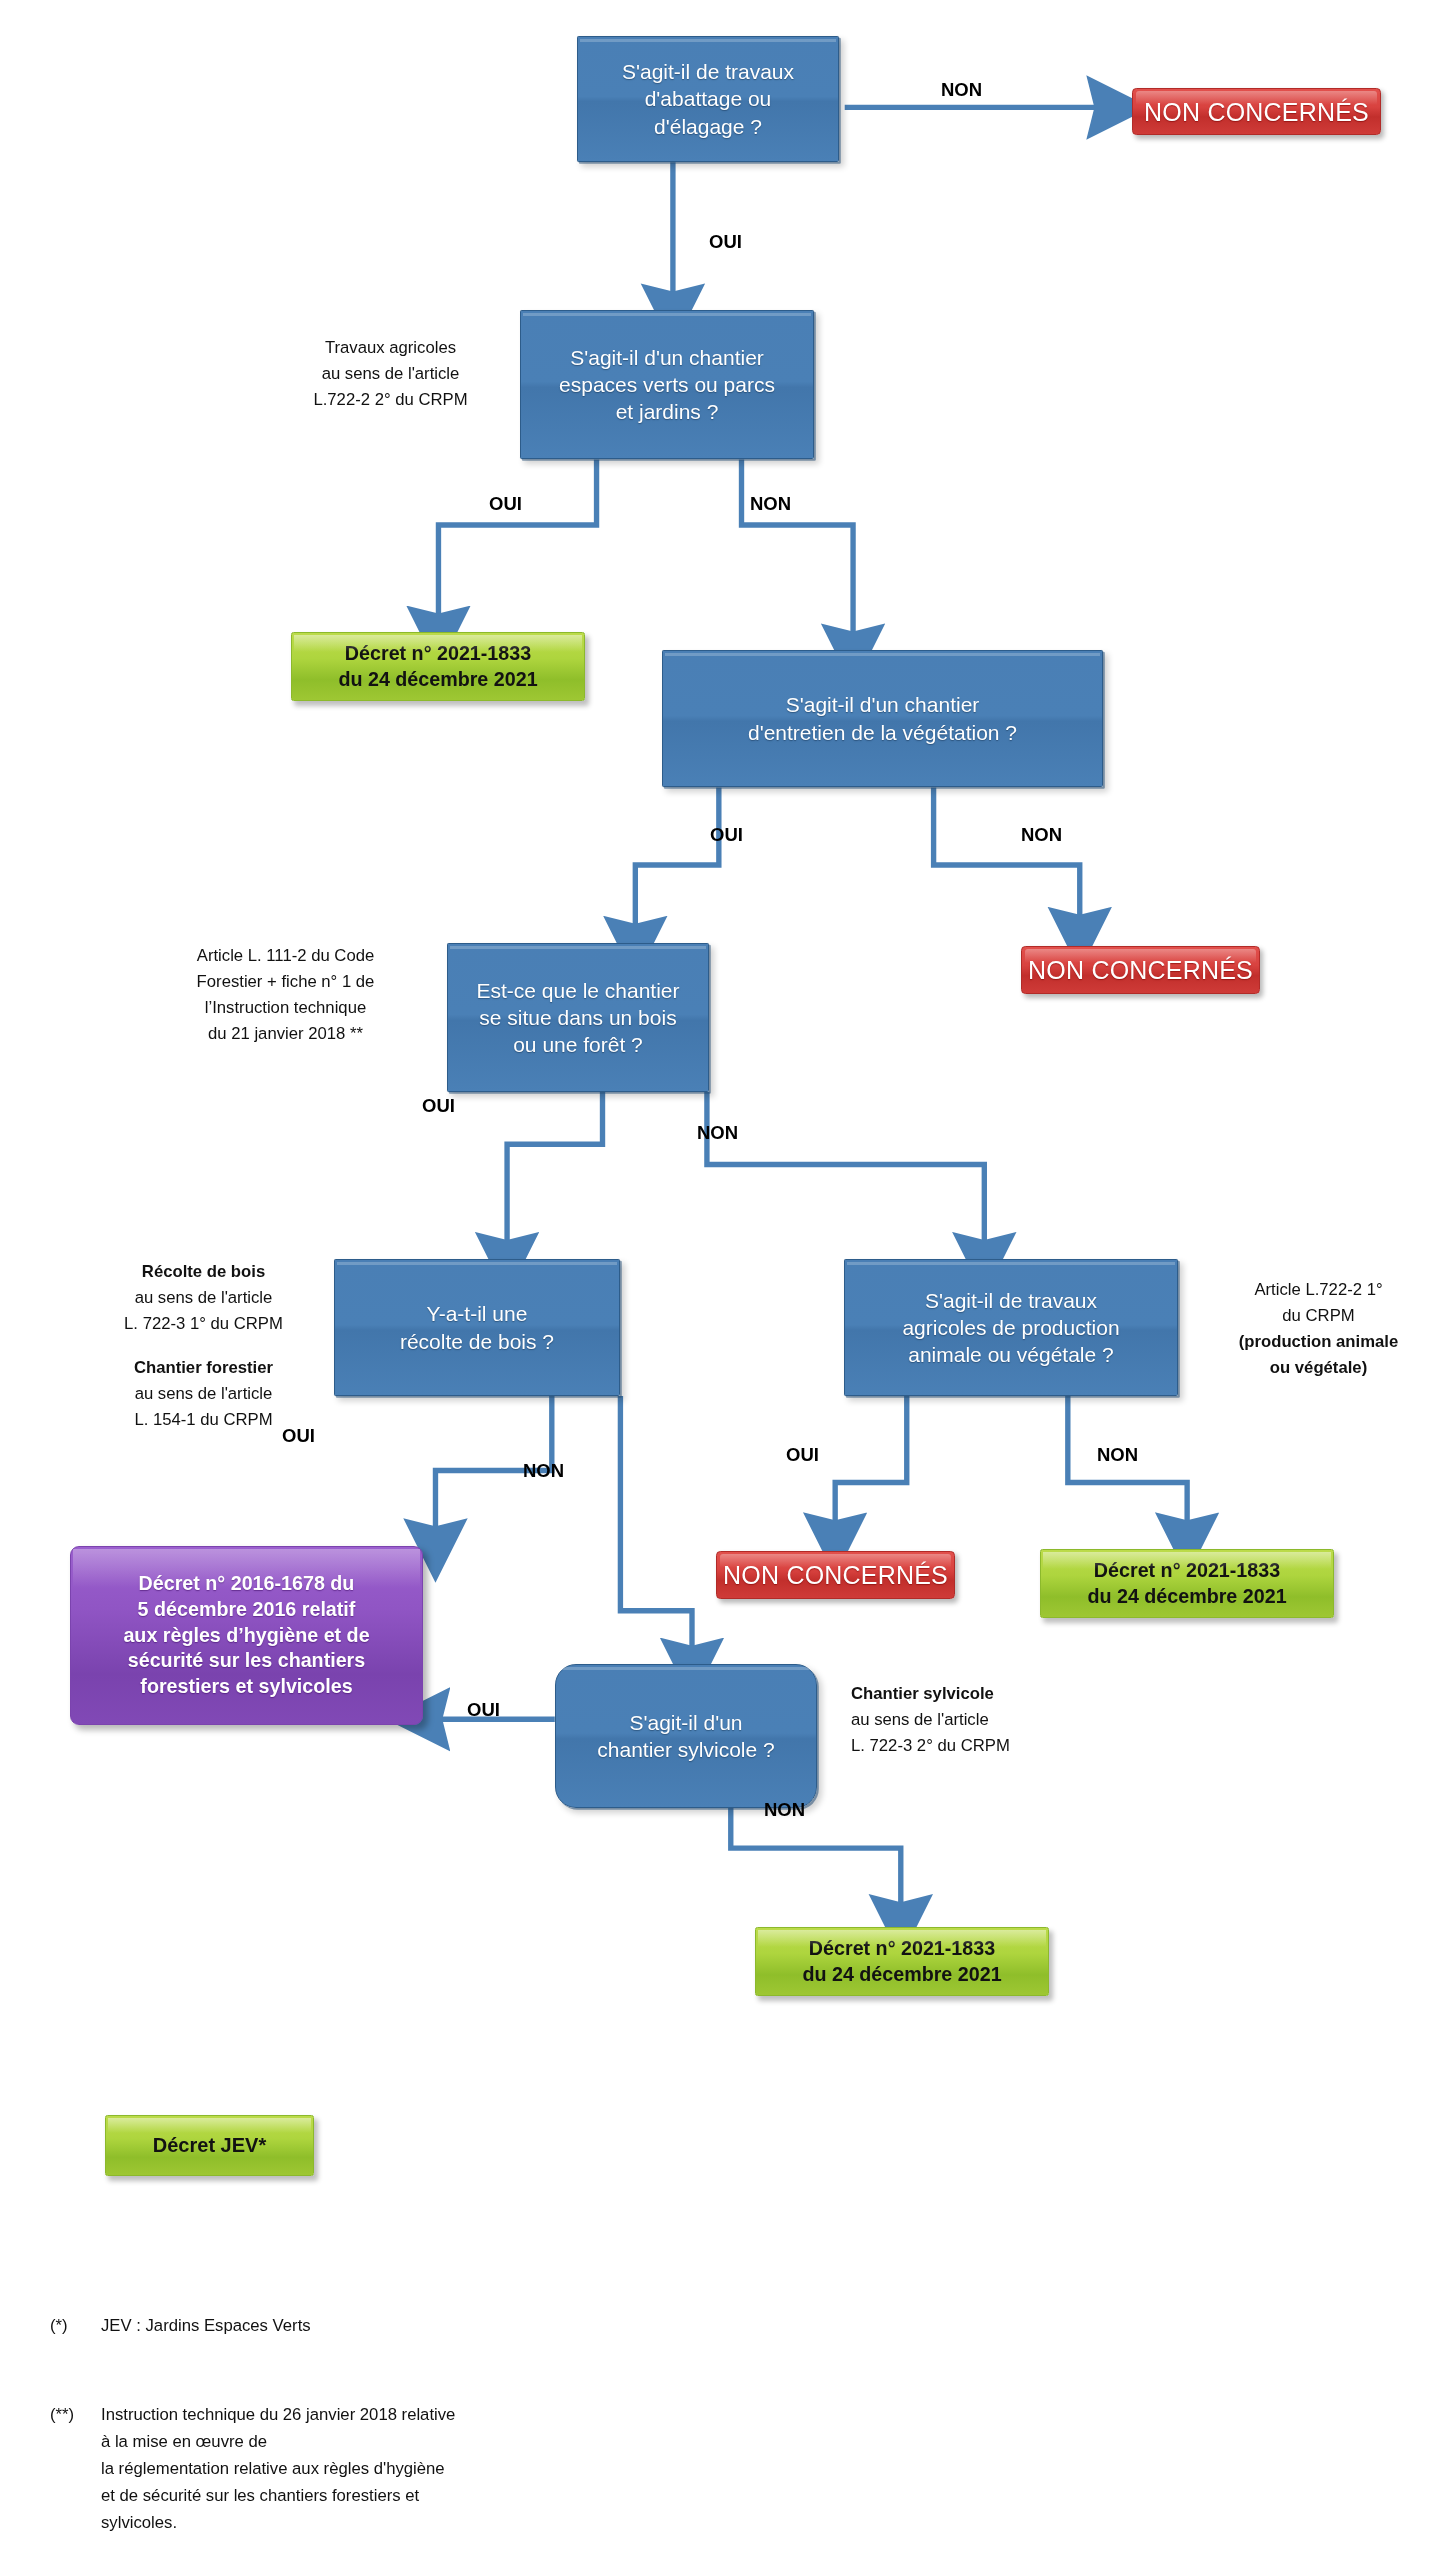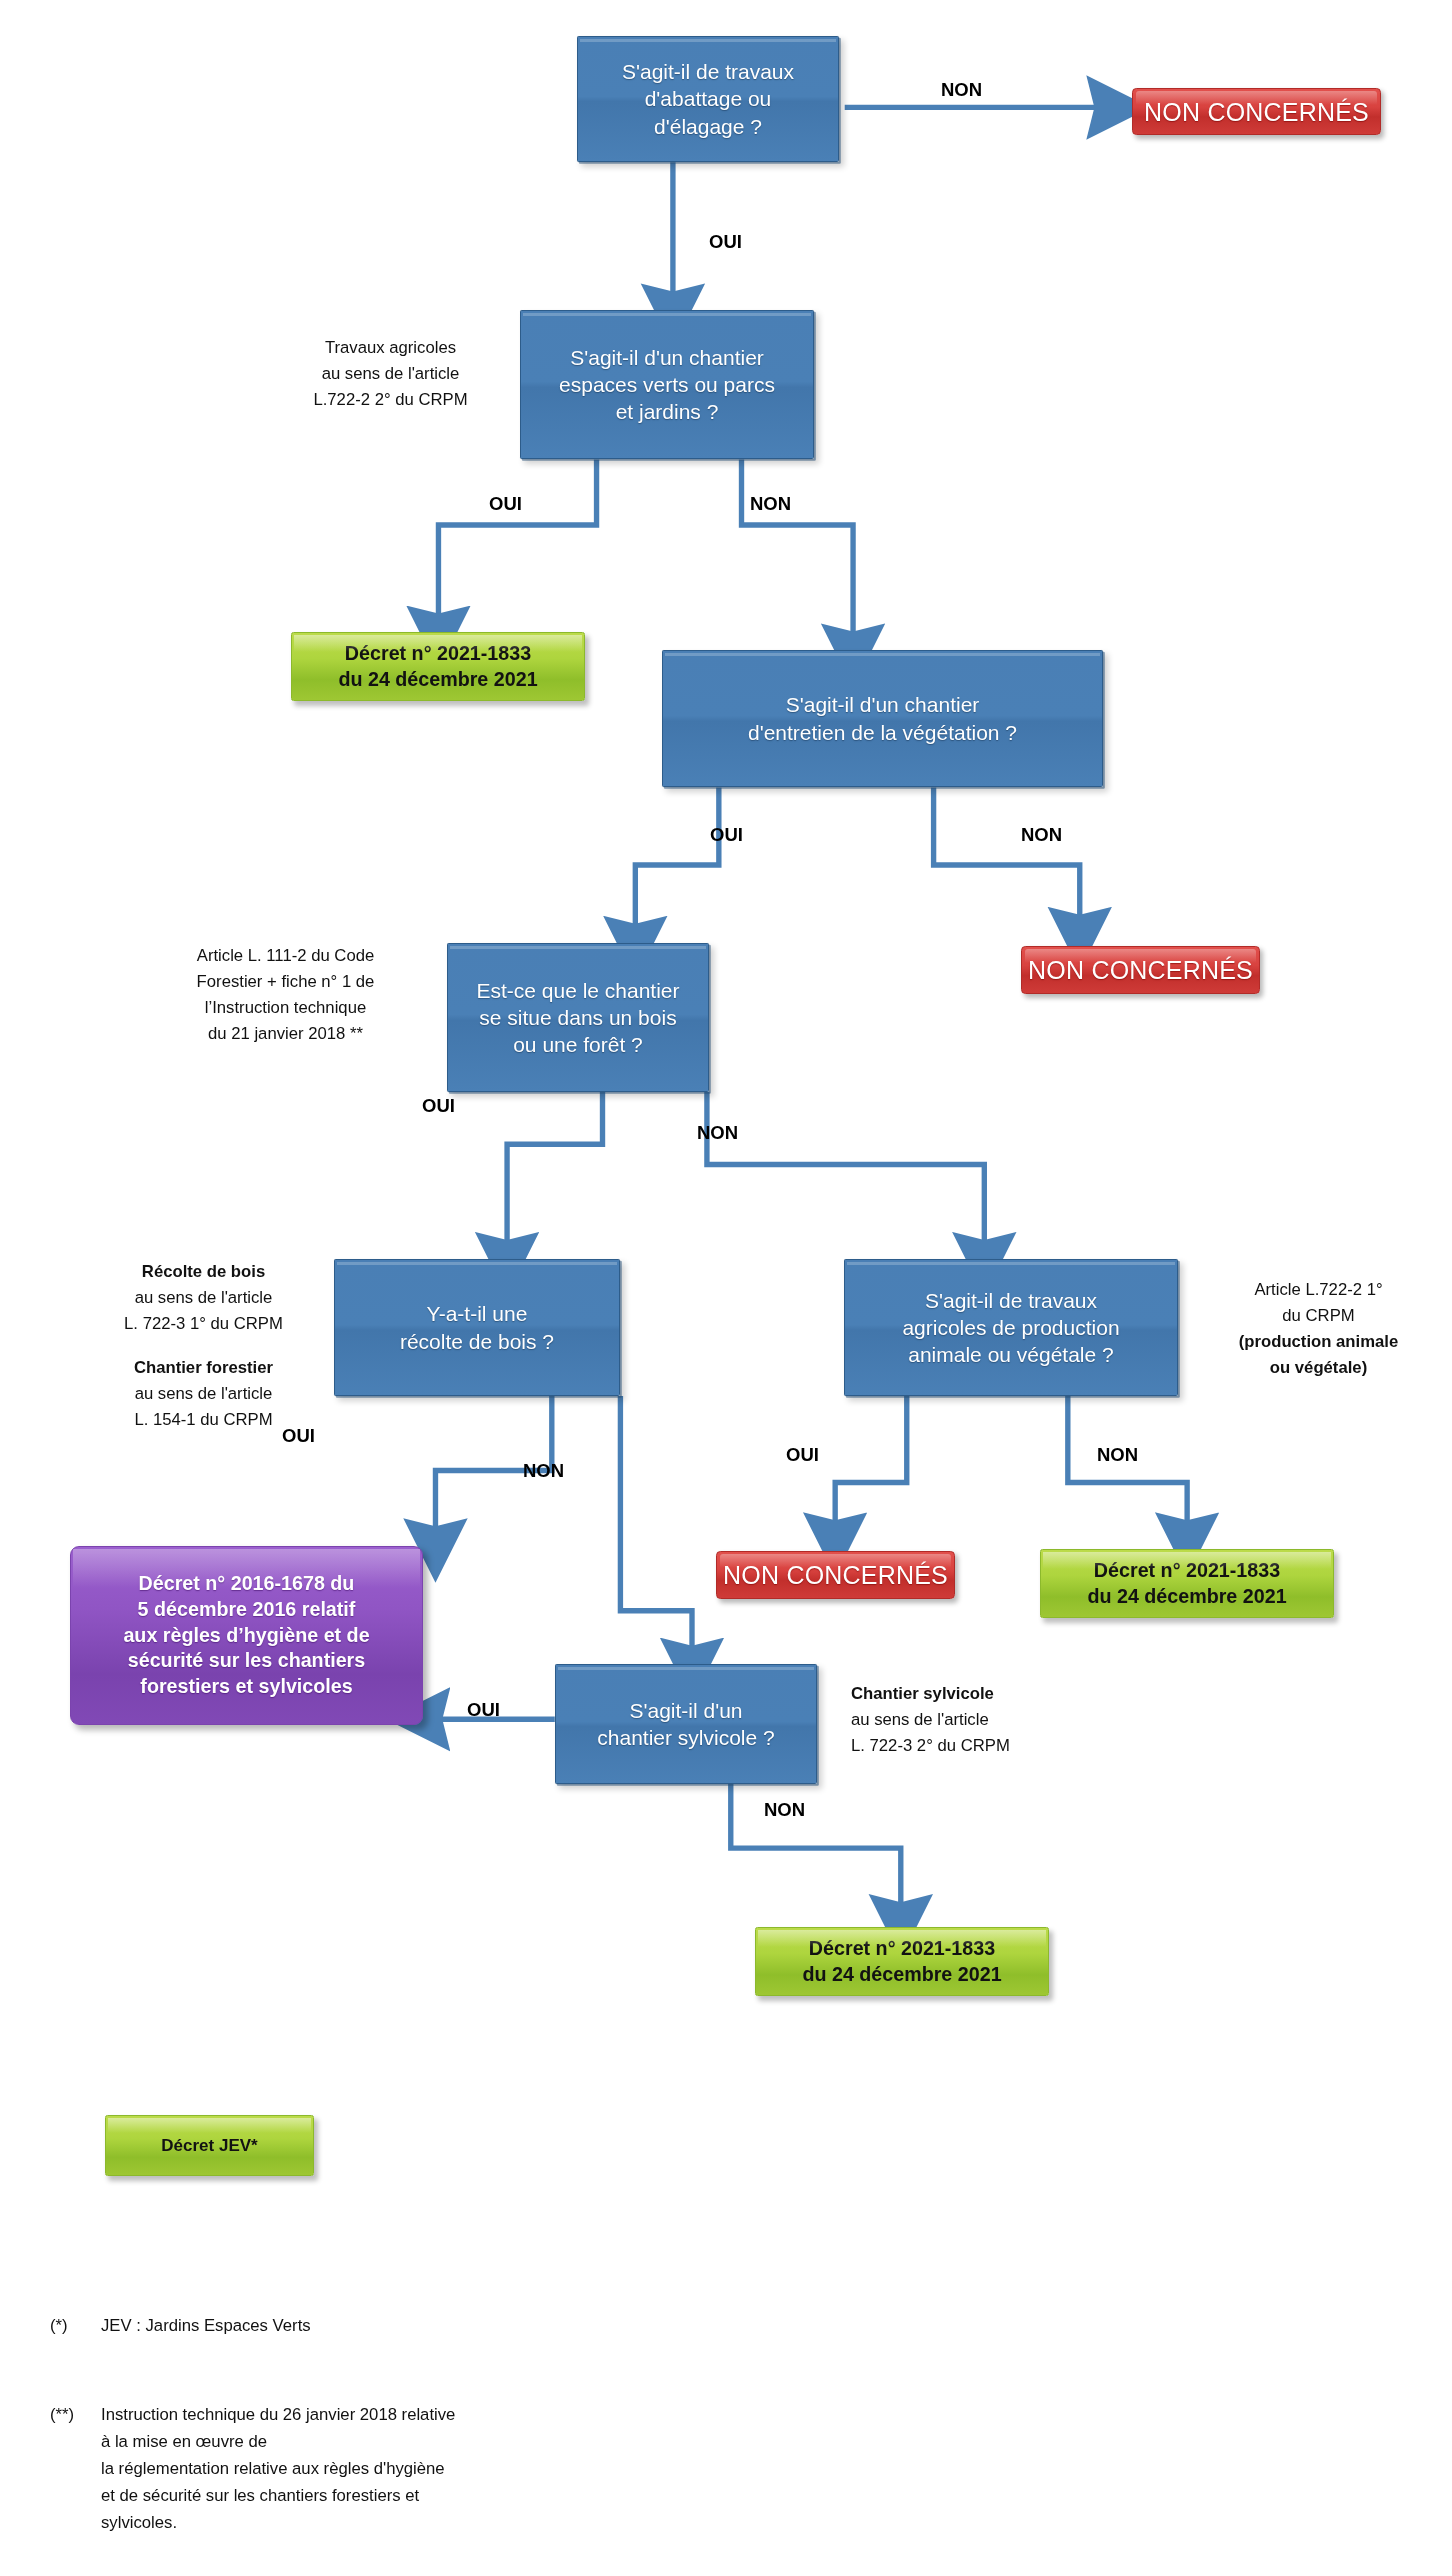--- a/index.html
+++ b/index.html
@@ -115,21 +115,21 @@
     position:absolute;
     font-size: 16.7px;
     line-height: 1.62;
     color:#111111;
     z-index:6;
   }
   .foot .mk { position:absolute; left:0; top:0; }
   .foot .bd { margin-left: 51px; }
 
   
-  .legend-green { font-size:17px; font-weight:700; }
+  .legend-green { font-size:20px; font-weight:700; }
   .legend-purple { font-size:18.5px; font-weight:700; }
 </style>
 </head>
 <body>
 
 <div id="canvas">
 
   <svg id="wires" viewBox="0 0 2434 4318" xmlns="http://www.w3.org/2000/svg">
     <defs>
       <marker id="ah" markerWidth="14" markerHeight="14" refX="5" refY="6" orient="auto" markerUnits="strokeWidth">
@@ -243,21 +243,21 @@
   <div class="node purple" style="left:70px; top:1546px; width:353px; height:179px;border-radius:9px;">
     <span>
       <span>Décret n° 2016-1678 du</span><br>
       <span>5 décembre 2016 relatif</span><br>
       <span>aux règles d’hygiène et de</span><br>
       <span>sécurité sur les chantiers</span><br>
       <span>forestiers et sylvicoles</span>
     </span>
   </div>
 
-  <div class="node blue" style="left:555px; top:1664px; width:262px; height:120px;">
+  <div class="node blue" style="left:555px; top:1664px; width:262px; height:144px;border-radius:21px;">
     <span>
       <span>S'agit-il d'un</span><br>
       <span>chantier sylvicole ?</span>
     </span>
   </div>
 
   <div class="node green" style="left:755px; top:1927px; width:294px; height:69px;">
     <span>
       <span>Décret n° 2021-1833</span><br>
       <span>du 24 décembre 2021</span>

